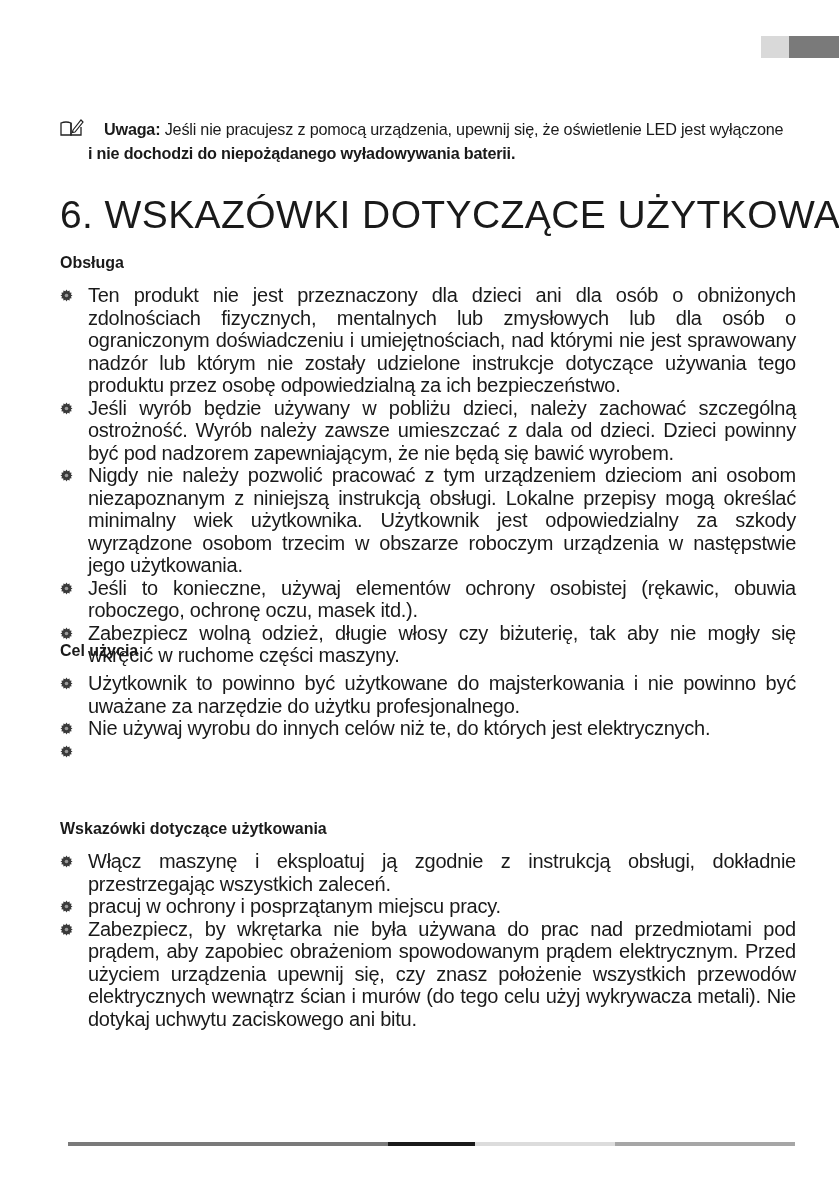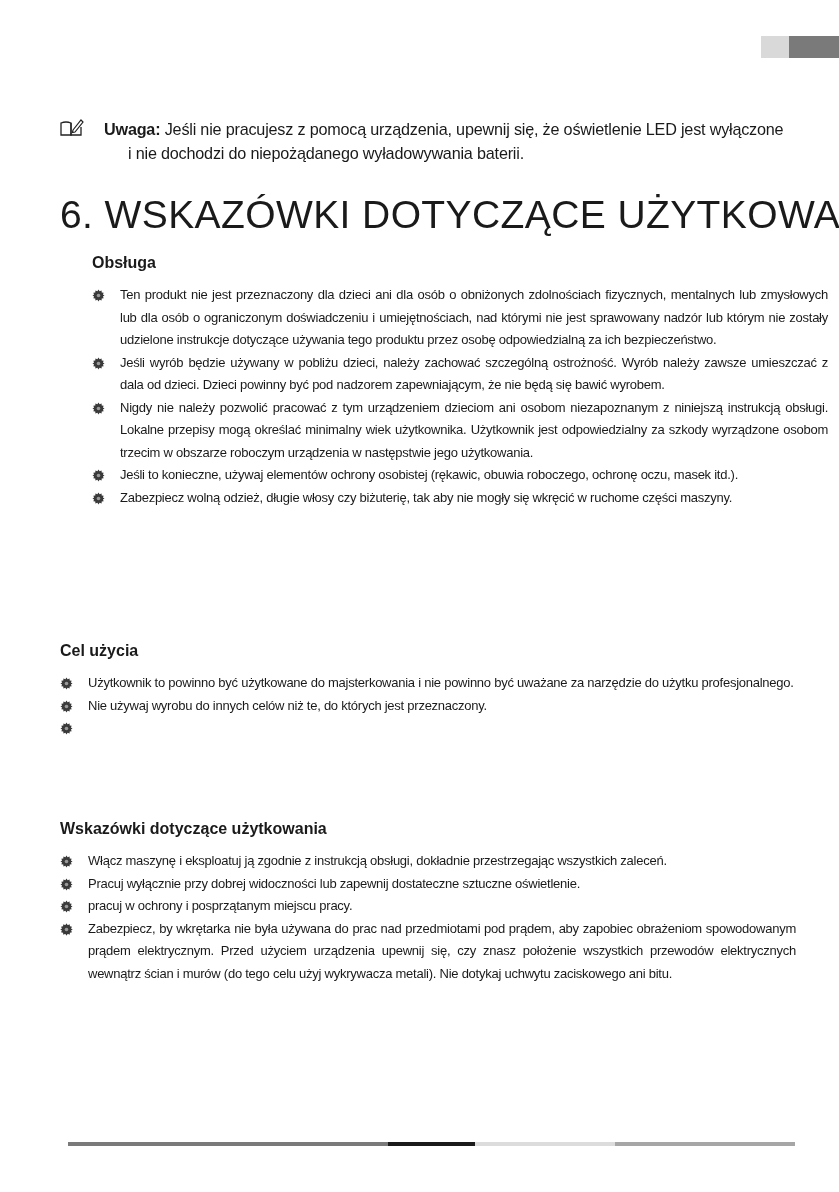--- a/index.html
+++ b/index.html
@@ -8,28 +8,28 @@
     font-family: "Liberation Sans", sans-serif; color: #1a1a1a;
   }
   .tab-marks { position: absolute; top: 36px; right: 0; height: 22px; display: flex; }
   .tab-light { width: 28px; height: 22px; background: #d9d9d9; }
   .tab-dark { width: 50px; height: 22px; background: #7a7a7a; }
 
   .note { position: absolute; left: 60px; top: 117px; width: 740px; font-size: 16.2px; line-height: 24px; letter-spacing: -0.2px; }
   .note-icon { position: absolute; left: 0; top: 2px; width: 24px; height: 18px; }
   .note-text { margin-left: 44px; }
   .note-label { font-weight: bold; }
-  .note-line2 { margin-left: 68px; }
+  .note-line2 { margin-left: 28px; font-weight: bold; }
 
   .chapter-title { position: absolute; left: 60px; top: 190px; font-size: 39px; font-weight: normal; letter-spacing: 0.4px; margin: 0; line-height: 50px; white-space: nowrap; }
 
   .section { position: absolute; left: 60px; width: 736px; }
   .section-heading { font-weight: bold; font-size: 16px; margin: 0 0 10px 0; line-height: 22px; }
   ul.bullets { list-style: none; margin: 0; padding: 0; }
-  ul.bullets li { position: relative; padding-left: 28px; font-size: 13px; line-height: 22.5px; text-align: justify; letter-spacing: -0.25px; }
+  ul.bullets li { position: relative; padding-left: 28px; font-size: 20px; line-height: 22.5px; text-align: justify; letter-spacing: -0.25px; }
   ul.bullets li .bullet { position: absolute; left: 0; top: 5px; width: 13px; height: 13px; }
 
   .footer-bar { position: absolute; top: 1142px; left: 68px; height: 4px; display: flex; width: 727px; }
   .fb1 { background: #7a7a7a; width: 320px; }
   .fb2 { background: #1a1a1a; width: 87px; }
   .fb3 { background: #dcdcdc; width: 140px; }
   .fb4 { background: #a6a6a6; width: 180px; }
 </style>
 </head>
 <body>
@@ -47,21 +47,21 @@
   </svg>
   <div class="note-text">
     <span class="note-label">Uwaga:</span>
     <span>Jeśli nie pracujesz z pomocą urządzenia, upewnij się, że oświetlenie LED jest wyłączone</span>
   </div>
   <div class="note-line2">i nie dochodzi do niepożądanego wyładowywania baterii.</div>
 </div>
 
 <h1 class="chapter-title">6. WSKAZÓWKI DOTYCZĄCE UŻYTKOWANIA</h1>
 
-<div class="section" style="top:252px;margin-left:32px;">
+<div class="section" style="top:252px;">
   <h2 class="section-heading">Obsługa</h2>
   <ul class="bullets">
       <li><svg class="bullet" viewBox="0 0 13 13">
           <path d="M6.5 0.5 L7.6 2.2 L9.6 1.4 L9.7 3.4 L11.7 3.7 L10.9 5.6 L12.5 6.5 L10.9 7.4 L11.7 9.3 L9.7 9.6 L9.6 11.6 L7.6 10.8 L6.5 12.5 L5.4 10.8 L3.4 11.6 L3.3 9.6 L1.3 9.3 L2.1 7.4 L0.5 6.5 L2.1 5.6 L1.3 3.7 L3.3 3.4 L3.4 1.4 L5.4 2.2 Z" fill="#3a3a3a"></path>
           <circle cx="6.5" cy="6.5" r="1.8" fill="#9a9a9a"></circle>
         </svg><span>Ten produkt nie jest przeznaczony dla dzieci ani dla osób o obniżonych zdolnościach fizycznych, mentalnych lub zmysłowych lub dla osób o ograniczonym doświadczeniu i umiejętnościach, nad którymi nie jest sprawowany nadzór lub którym nie zostały udzielone instrukcje dotyczące używania tego produktu przez osobę odpowiedzialną za ich bezpieczeństwo.</span></li>
       <li><svg class="bullet" viewBox="0 0 13 13">
           <path d="M6.5 0.5 L7.6 2.2 L9.6 1.4 L9.7 3.4 L11.7 3.7 L10.9 5.6 L12.5 6.5 L10.9 7.4 L11.7 9.3 L9.7 9.6 L9.6 11.6 L7.6 10.8 L6.5 12.5 L5.4 10.8 L3.4 11.6 L3.3 9.6 L1.3 9.3 L2.1 7.4 L0.5 6.5 L2.1 5.6 L1.3 3.7 L3.3 3.4 L3.4 1.4 L5.4 2.2 Z" fill="#3a3a3a"></path>
           <circle cx="6.5" cy="6.5" r="1.8" fill="#9a9a9a"></circle>
         </svg><span>Jeśli wyrób będzie używany w pobliżu dzieci, należy zachować szczególną ostrożność. Wyrób należy zawsze umieszczać z dala od dzieci. Dzieci powinny być pod nadzorem zapewniającym, że nie będą się bawić wyrobem.</span></li>
@@ -83,39 +83,35 @@
 <div class="section" style="top:640px;">
   <h2 class="section-heading">Cel użycia</h2>
   <ul class="bullets">
       <li><svg class="bullet" viewBox="0 0 13 13">
           <path d="M6.5 0.5 L7.6 2.2 L9.6 1.4 L9.7 3.4 L11.7 3.7 L10.9 5.6 L12.5 6.5 L10.9 7.4 L11.7 9.3 L9.7 9.6 L9.6 11.6 L7.6 10.8 L6.5 12.5 L5.4 10.8 L3.4 11.6 L3.3 9.6 L1.3 9.3 L2.1 7.4 L0.5 6.5 L2.1 5.6 L1.3 3.7 L3.3 3.4 L3.4 1.4 L5.4 2.2 Z" fill="#3a3a3a"></path>
           <circle cx="6.5" cy="6.5" r="1.8" fill="#9a9a9a"></circle>
         </svg><span>Użytkownik to powinno być użytkowane do majsterkowania i nie powinno być uważane za narzędzie do użytku profesjonalnego.</span></li>
       <li><svg class="bullet" viewBox="0 0 13 13">
           <path d="M6.5 0.5 L7.6 2.2 L9.6 1.4 L9.7 3.4 L11.7 3.7 L10.9 5.6 L12.5 6.5 L10.9 7.4 L11.7 9.3 L9.7 9.6 L9.6 11.6 L7.6 10.8 L6.5 12.5 L5.4 10.8 L3.4 11.6 L3.3 9.6 L1.3 9.3 L2.1 7.4 L0.5 6.5 L2.1 5.6 L1.3 3.7 L3.3 3.4 L3.4 1.4 L5.4 2.2 Z" fill="#3a3a3a"></path>
           <circle cx="6.5" cy="6.5" r="1.8" fill="#9a9a9a"></circle>
-        </svg><span>Nie używaj wyrobu do innych celów niż te, do których jest przeznaczony.</span></li>
+        </svg><span>Nie używaj wyrobu do innych celów niż te, do których jest elektrycznych.</span></li>
       <li><svg class="bullet" viewBox="0 0 13 13">
           <path d="M6.5 0.5 L7.6 2.2 L9.6 1.4 L9.7 3.4 L11.7 3.7 L10.9 5.6 L12.5 6.5 L10.9 7.4 L11.7 9.3 L9.7 9.6 L9.6 11.6 L7.6 10.8 L6.5 12.5 L5.4 10.8 L3.4 11.6 L3.3 9.6 L1.3 9.3 L2.1 7.4 L0.5 6.5 L2.1 5.6 L1.3 3.7 L3.3 3.4 L3.4 1.4 L5.4 2.2 Z" fill="#3a3a3a"></path>
           <circle cx="6.5" cy="6.5" r="1.8" fill="#9a9a9a"></circle>
         </svg></li>
     </ul>
 </div>
 
 <div class="section" style="top:818px;">
   <h2 class="section-heading">Wskazówki dotyczące użytkowania</h2>
   <ul class="bullets">
       <li><svg class="bullet" viewBox="0 0 13 13">
           <path d="M6.5 0.5 L7.6 2.2 L9.6 1.4 L9.7 3.4 L11.7 3.7 L10.9 5.6 L12.5 6.5 L10.9 7.4 L11.7 9.3 L9.7 9.6 L9.6 11.6 L7.6 10.8 L6.5 12.5 L5.4 10.8 L3.4 11.6 L3.3 9.6 L1.3 9.3 L2.1 7.4 L0.5 6.5 L2.1 5.6 L1.3 3.7 L3.3 3.4 L3.4 1.4 L5.4 2.2 Z" fill="#3a3a3a"></path>
           <circle cx="6.5" cy="6.5" r="1.8" fill="#9a9a9a"></circle>
         </svg><span>Włącz maszynę i eksploatuj ją zgodnie z instrukcją obsługi, dokładnie przestrzegając wszystkich zaleceń.</span></li>
-      <li><svg class="bullet" viewBox="0 0 13 13">
-          <path d="M6.5 0.5 L7.6 2.2 L9.6 1.4 L9.7 3.4 L11.7 3.7 L10.9 5.6 L12.5 6.5 L10.9 7.4 L11.7 9.3 L9.7 9.6 L9.6 11.6 L7.6 10.8 L6.5 12.5 L5.4 10.8 L3.4 11.6 L3.3 9.6 L1.3 9.3 L2.1 7.4 L0.5 6.5 L2.1 5.6 L1.3 3.7 L3.3 3.4 L3.4 1.4 L5.4 2.2 Z" fill="#3a3a3a"></path>
-          <circle cx="6.5" cy="6.5" r="1.8" fill="#9a9a9a"></circle>
-        </svg><span>Pracuj wyłącznie przy dobrej widoczności lub zapewnij dostateczne sztuczne oświetlenie.</span></li>
       <li><svg class="bullet" viewBox="0 0 13 13">
           <path d="M6.5 0.5 L7.6 2.2 L9.6 1.4 L9.7 3.4 L11.7 3.7 L10.9 5.6 L12.5 6.5 L10.9 7.4 L11.7 9.3 L9.7 9.6 L9.6 11.6 L7.6 10.8 L6.5 12.5 L5.4 10.8 L3.4 11.6 L3.3 9.6 L1.3 9.3 L2.1 7.4 L0.5 6.5 L2.1 5.6 L1.3 3.7 L3.3 3.4 L3.4 1.4 L5.4 2.2 Z" fill="#3a3a3a"></path>
           <circle cx="6.5" cy="6.5" r="1.8" fill="#9a9a9a"></circle>
         </svg><span>pracuj w ochrony i posprzątanym miejscu pracy.</span></li>
       <li><svg class="bullet" viewBox="0 0 13 13">
           <path d="M6.5 0.5 L7.6 2.2 L9.6 1.4 L9.7 3.4 L11.7 3.7 L10.9 5.6 L12.5 6.5 L10.9 7.4 L11.7 9.3 L9.7 9.6 L9.6 11.6 L7.6 10.8 L6.5 12.5 L5.4 10.8 L3.4 11.6 L3.3 9.6 L1.3 9.3 L2.1 7.4 L0.5 6.5 L2.1 5.6 L1.3 3.7 L3.3 3.4 L3.4 1.4 L5.4 2.2 Z" fill="#3a3a3a"></path>
           <circle cx="6.5" cy="6.5" r="1.8" fill="#9a9a9a"></circle>
         </svg></li>
       <li><svg class="bullet" viewBox="0 0 13 13">
           <path d="M6.5 0.5 L7.6 2.2 L9.6 1.4 L9.7 3.4 L11.7 3.7 L10.9 5.6 L12.5 6.5 L10.9 7.4 L11.7 9.3 L9.7 9.6 L9.6 11.6 L7.6 10.8 L6.5 12.5 L5.4 10.8 L3.4 11.6 L3.3 9.6 L1.3 9.3 L2.1 7.4 L0.5 6.5 L2.1 5.6 L1.3 3.7 L3.3 3.4 L3.4 1.4 L5.4 2.2 Z" fill="#3a3a3a"></path>

